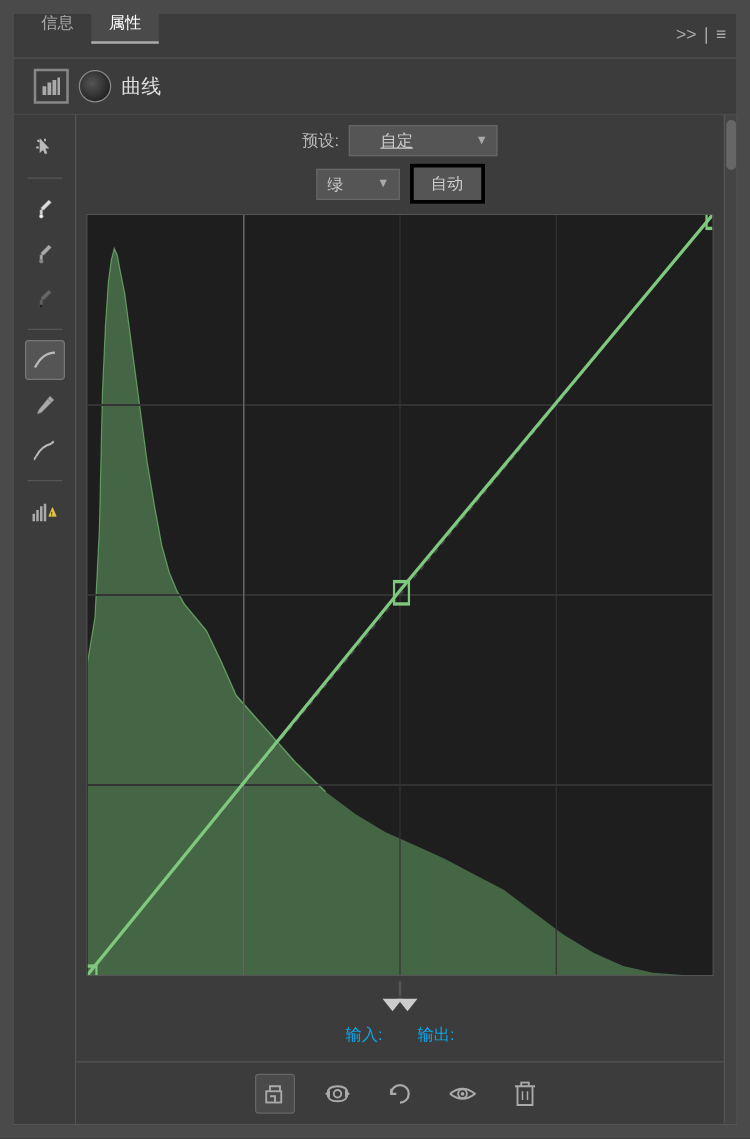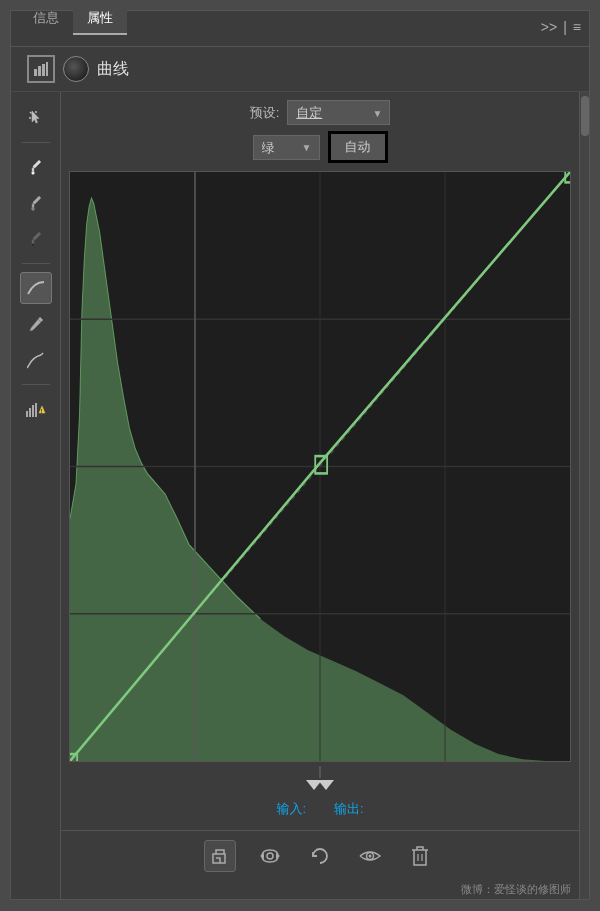--- a/index.html
+++ b/index.html
@@ -131,21 +131,21 @@
     .preset-label { font-size: 13px; color: #bbb; }
     .select-wrapper {
       flex: 1;
       position: relative;
     }
     .select-wrapper select {
       width: 100%;
       background: #555;
       border: 1px solid #666;
       color: #ccc;
-      padding: 4px 28px 4px 8px;
+      padding: 4px 28px 4px 24px;
       font-size: 13px;
       font-family: inherit;
       appearance: none;
       cursor: pointer;
       text-decoration: underline;
     }
     .select-arrow {
       position: absolute;
       right: 8px; top: 50%;
       transform: translateY(-50%);
@@ -498,20 +498,19 @@
           <svg width="18" height="20" viewBox="0 0 18 20" fill="none">
             <path d="M1 4 L17 4" stroke="#aaa" stroke-width="1.5"></path>
             <path d="M6 4 L6 1 L12 1 L12 4" fill="none" stroke="#aaa" stroke-width="1.5"></path>
             <path d="M3 4 L3 19 L15 19 L15 4" fill="none" stroke="#aaa" stroke-width="1.5"></path>
             <line x1="7" y1="8" x2="7" y2="15" stroke="#aaa" stroke-width="1.2"></line>
             <line x1="11" y1="8" x2="11" y2="15" stroke="#aaa" stroke-width="1.2"></line>
           </svg>
         </div>
       </div>
 
-      <div class="watermark">微博：爱怪谈的修图师</div>
     </div>
 
     <div class="scrollbar-right">
       <div style="width:8px;height:40px;background:#666;border-radius:4px;margin:4px auto;"></div>
     </div>
   </div>
 </div>
 
 </body></html>

